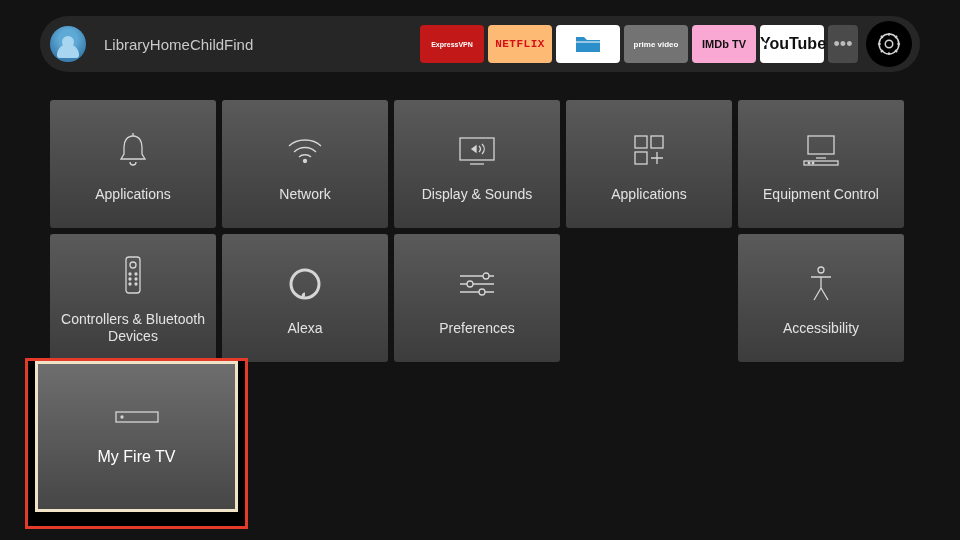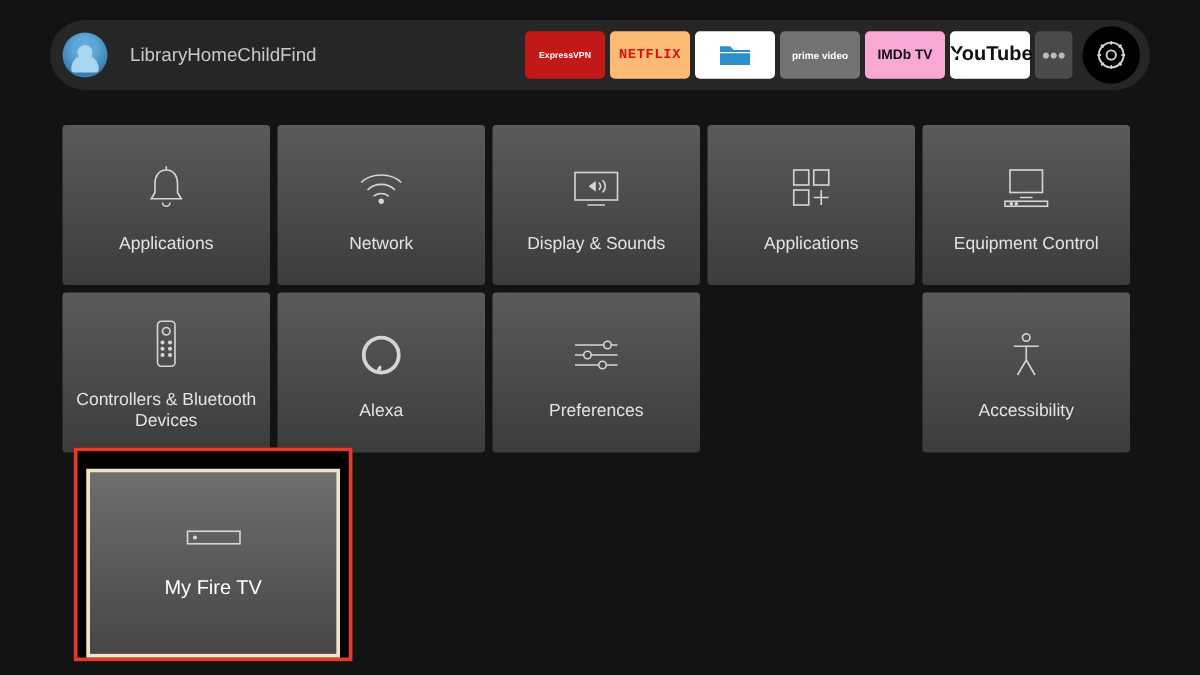--- a/index.html
+++ b/index.html
@@ -79,21 +79,21 @@
   }
   .tile .ico { height:44px; display:flex; align-items:center; justify-content:center; }
   .tile .label { color:#e3e3e3; font-size:14px; text-align:center; line-height:17px; }
 
   .focused-wrap {
     position:absolute;
     left:25px; top:358px;
     width:223px; height:171px;
     border:3px solid #e33a2a;
     background:#000;
-    display:flex; align-items:flex-end; justify-content:center;margin-left:34px;
+    display:flex; align-items:flex-start; justify-content:center;
   }
   .focused-tile {
     width:203px; height:151px;
     background: linear-gradient(180deg, #6e6e6e 0%, #464646 100%);
     border:3px solid #f1e3c7;
     display:flex; flex-direction:column; align-items:center; justify-content:center;
     gap:18px;
     cursor:pointer;
   }
   .focused-tile .label { color:#fff; font-size:16px; }

